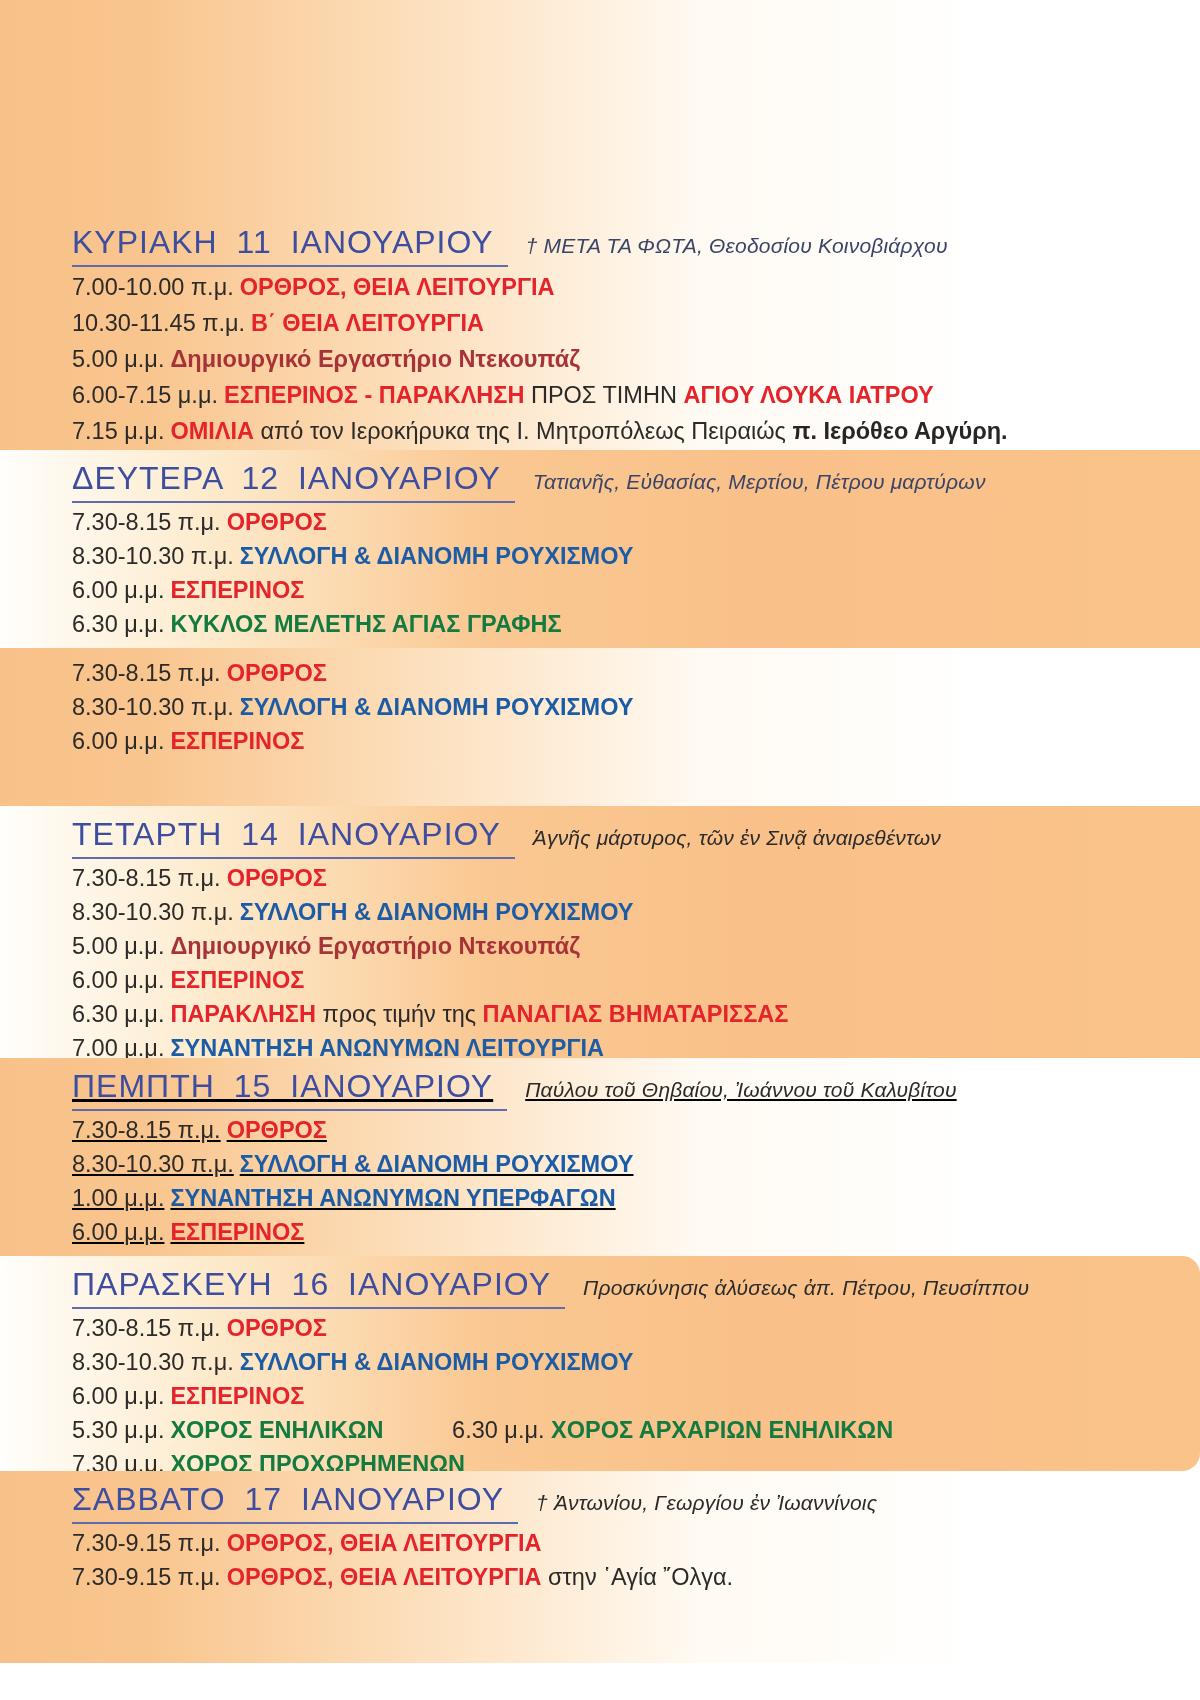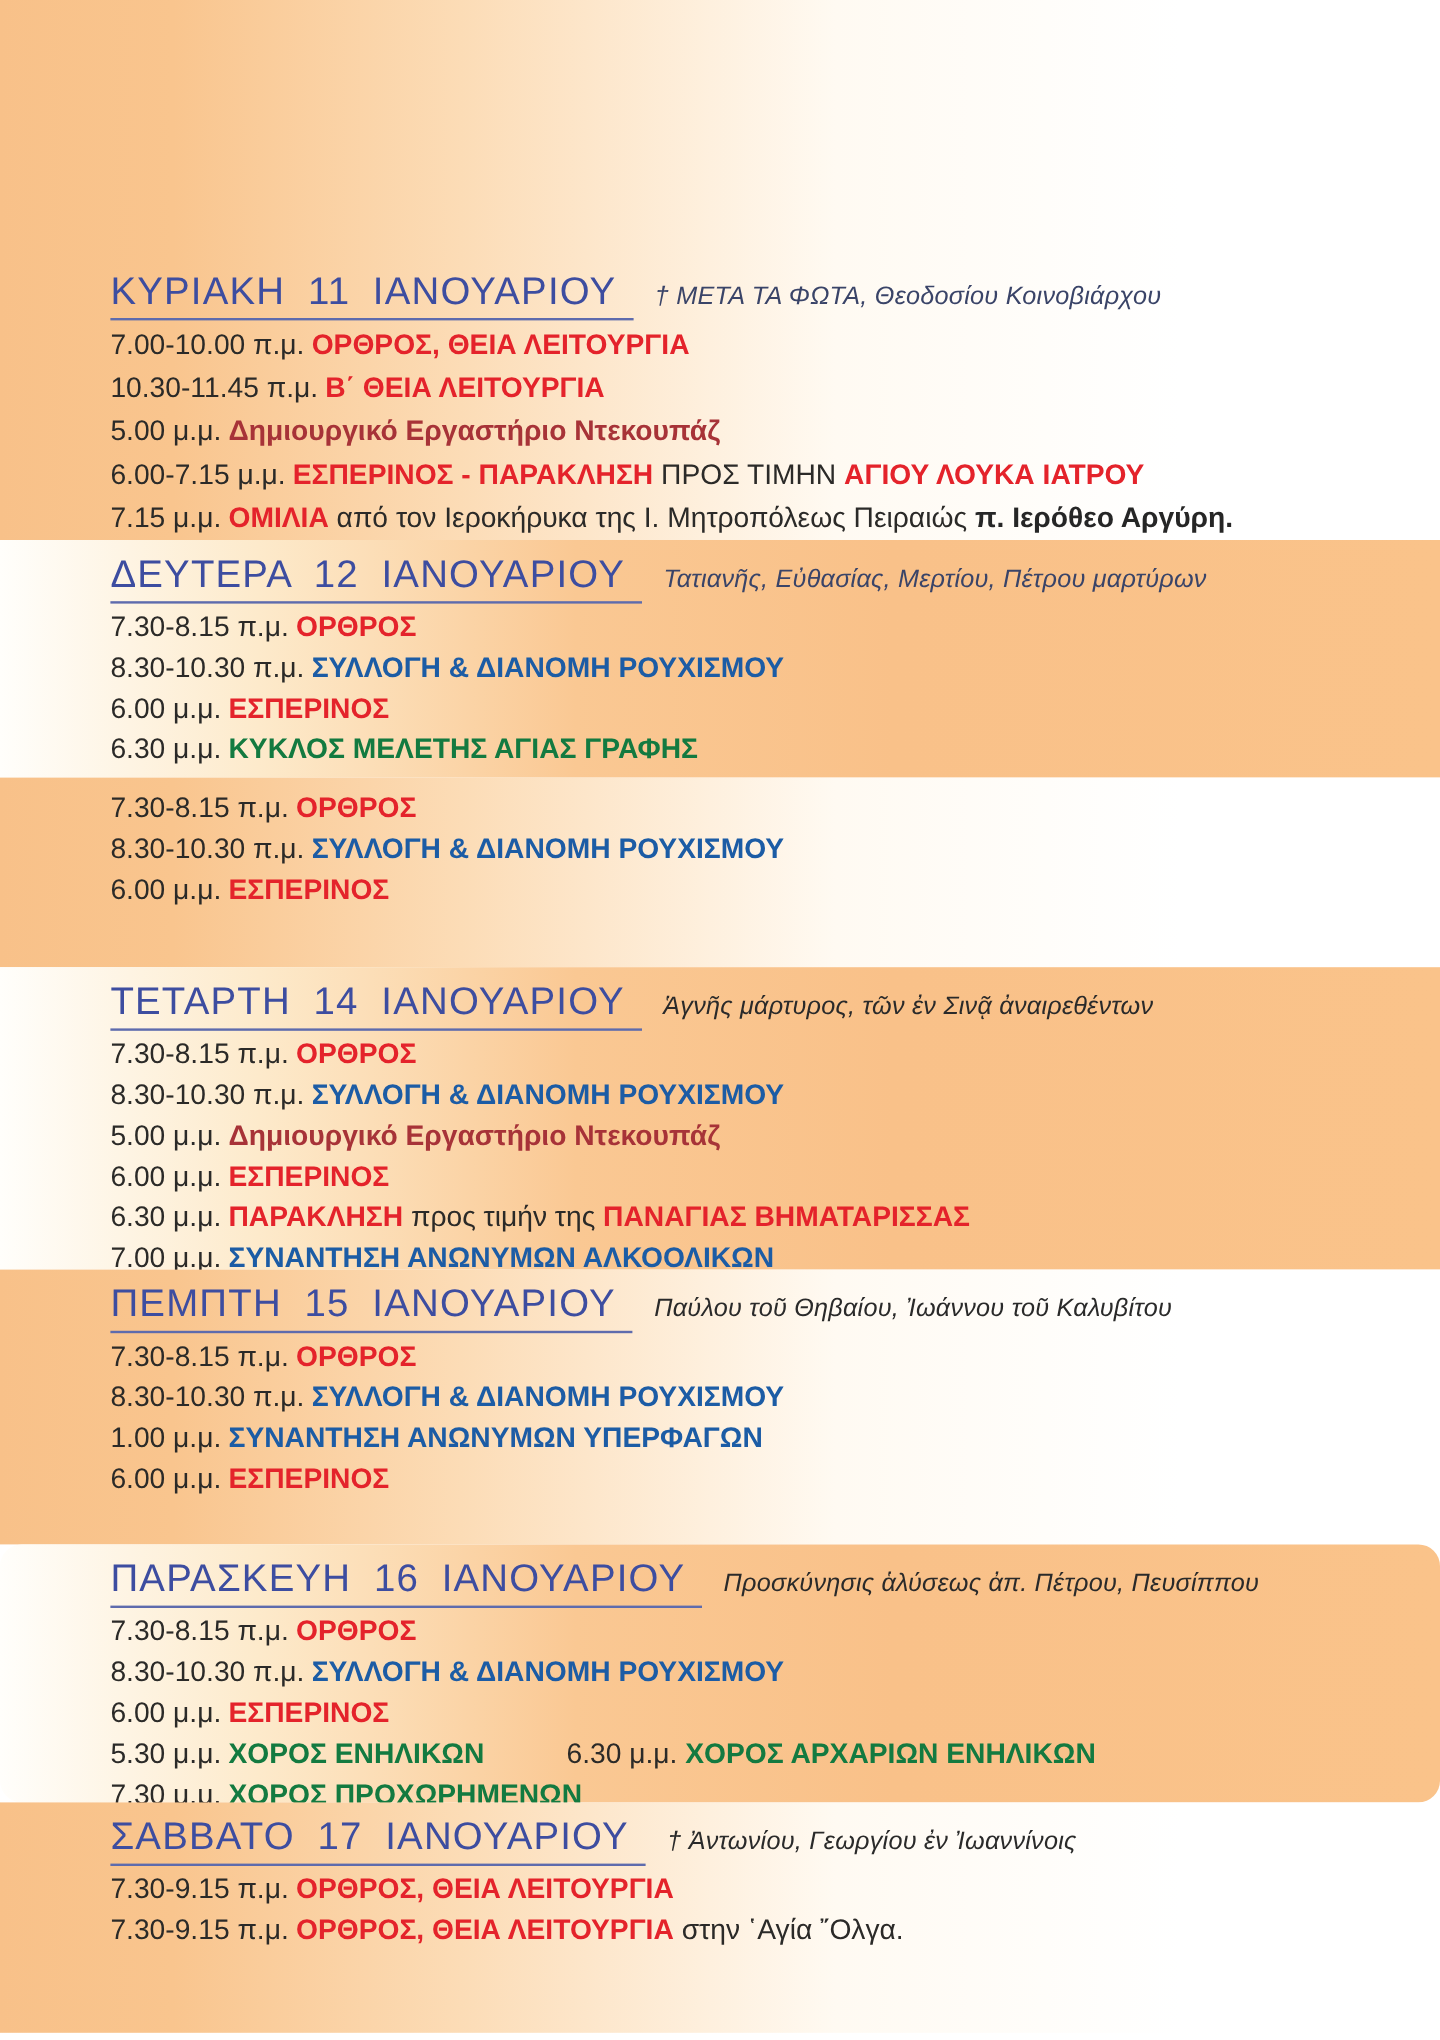--- a/index.html
+++ b/index.html
@@ -3,21 +3,21 @@
 <meta charset="utf-8">
 <style>
   html,body{margin:0;padding:0;}
   body{
     width:1200px;height:1700px;position:relative;overflow:hidden;
     background:#ffffff;
     font-family:"Liberation Sans", sans-serif;
     -webkit-font-smoothing:antialiased;
   }
   
-  .day-band{box-sizing:border-box;padding-left:92px;padding-top:8px;position:relative;}
+  .day-band{box-sizing:border-box;padding-left:72px;padding-top:8px;position:relative;}
   .band-left{ background:linear-gradient(90deg,#f8c189 0%,#f9c58e 12%,#fcdcb6 32%,#fffaf2 58%,#ffffff 82%);}
   .band-right{background:linear-gradient(90deg,#fffefb 0%,#fdeacb 18%,#fac893 40%,#f9c189 62%,#fac38a 100%);}
   .first{padding-top:222px;}
   
   .blue-band{
     position:absolute;left:122px;top:0;width:961px;height:212px;
     background:#01498c;
     display:flex;flex-direction:column;justify-content:flex-end;align-items:center;
     padding-bottom:16px;box-sizing:border-box;
   }
@@ -85,23 +85,23 @@
     <section class="day-band band-right" style="height: 252px;">
       <div class="title-row">
         <span class="day-title">ΤΕΤΑΡΤΗ 14 ΙΑΝΟΥΑΡΙΟΥ</span>
         <span class="day-subtitle" style="color: rgb(42, 42, 42);">Ἁγνῆς μάρτυρος, τῶν ἐν Σινᾷ ἀναιρεθέντων</span>
       </div>
       <div class="sched-line"><span class="c-time">7.30-8.15 π.μ.</span><span class="c-red">ΟΡΘΡΟΣ</span> </div>
       <div class="sched-line"><span class="c-time">8.30-10.30 π.μ.</span><span class="c-blue">ΣΥΛΛΟΓΗ &amp; ΔΙΑΝΟΜΗ ΡΟΥΧΙΣΜΟΥ</span> </div>
       <div class="sched-line"><span class="c-time">5.00 μ.μ.</span><span class="c-darkred">Δημιουργικό Εργαστήριο Ντεκουπάζ</span> </div>
       <div class="sched-line"><span class="c-time">6.00 μ.μ.</span><span class="c-red">ΕΣΠΕΡΙΝΟΣ</span> </div>
       <div class="sched-line"><span class="c-time">6.30 μ.μ.</span><span class="c-red">ΠΑΡΑΚΛΗΣΗ</span> <span class="c-black">προς τιμήν της</span> <span class="c-red">ΠΑΝΑΓΙΑΣ ΒΗΜΑΤΑΡΙΣΣΑΣ</span> </div>
-      <div class="sched-line"><span class="c-time">7.00 μ.μ.</span><span class="c-blue">ΣΥΝΑΝΤΗΣΗ ΑΝΩΝΥΜΩΝ ΑΛΚΟΟΛΙΚΩΝ</span> </div>
+      <div class="sched-line"><span class="c-time">7.00 μ.μ.</span><span class="c-blue">ΣΥΝΑΝΤΗΣΗ ΑΝΩΝΥΜΩΝ ΛΕΙΤΟΥΡΓΙΑ</span> </div>
     </section>
-    <section class="day-band band-left" style="height: 229px;">
+    <section class="day-band band-left" style="height: 198px; text-decoration: underline;">
       <div class="title-row">
         <span class="day-title">ΠΕΜΠΤΗ 15 ΙΑΝΟΥΑΡΙΟΥ</span>
         <span class="day-subtitle" style="color: rgb(42, 42, 42);">Παύλου τοῦ Θηβαίου, Ἰωάννου τοῦ Καλυβίτου</span>
       </div>
       <div class="sched-line"><span class="c-time">7.30-8.15 π.μ.</span><span class="c-red">ΟΡΘΡΟΣ</span> </div>
       <div class="sched-line"><span class="c-time">8.30-10.30 π.μ.</span><span class="c-blue">ΣΥΛΛΟΓΗ &amp; ΔΙΑΝΟΜΗ ΡΟΥΧΙΣΜΟΥ</span> </div>
       <div class="sched-line"><span class="c-time">1.00 μ.μ.</span><span class="c-blue">ΣΥΝΑΝΤΗΣΗ ΑΝΩΝΥΜΩΝ ΥΠΕΡΦΑΓΩΝ</span> </div>
       <div class="sched-line"><span class="c-time">6.00 μ.μ.</span><span class="c-red">ΕΣΠΕΡΙΝΟΣ</span> </div>
     </section>
     <section class="day-band band-right" style="height: 215px; border-radius: 18px;">

